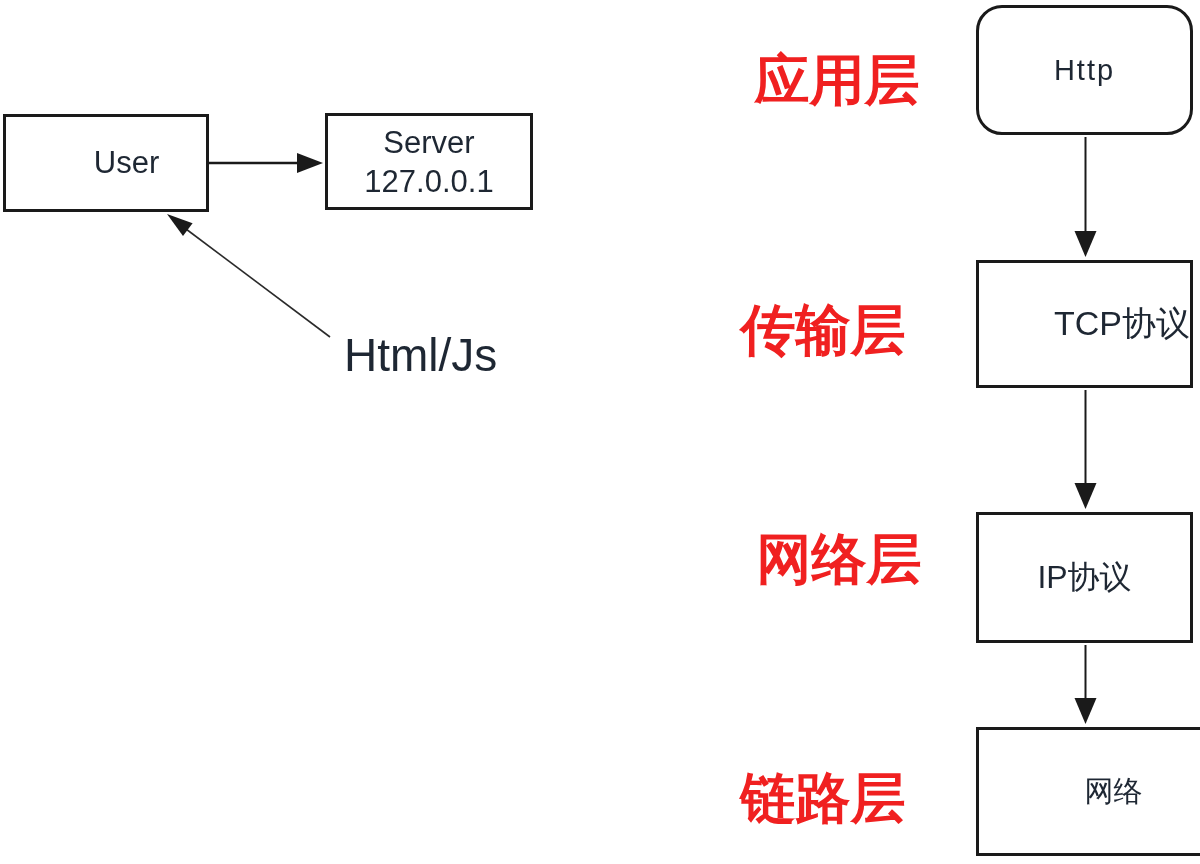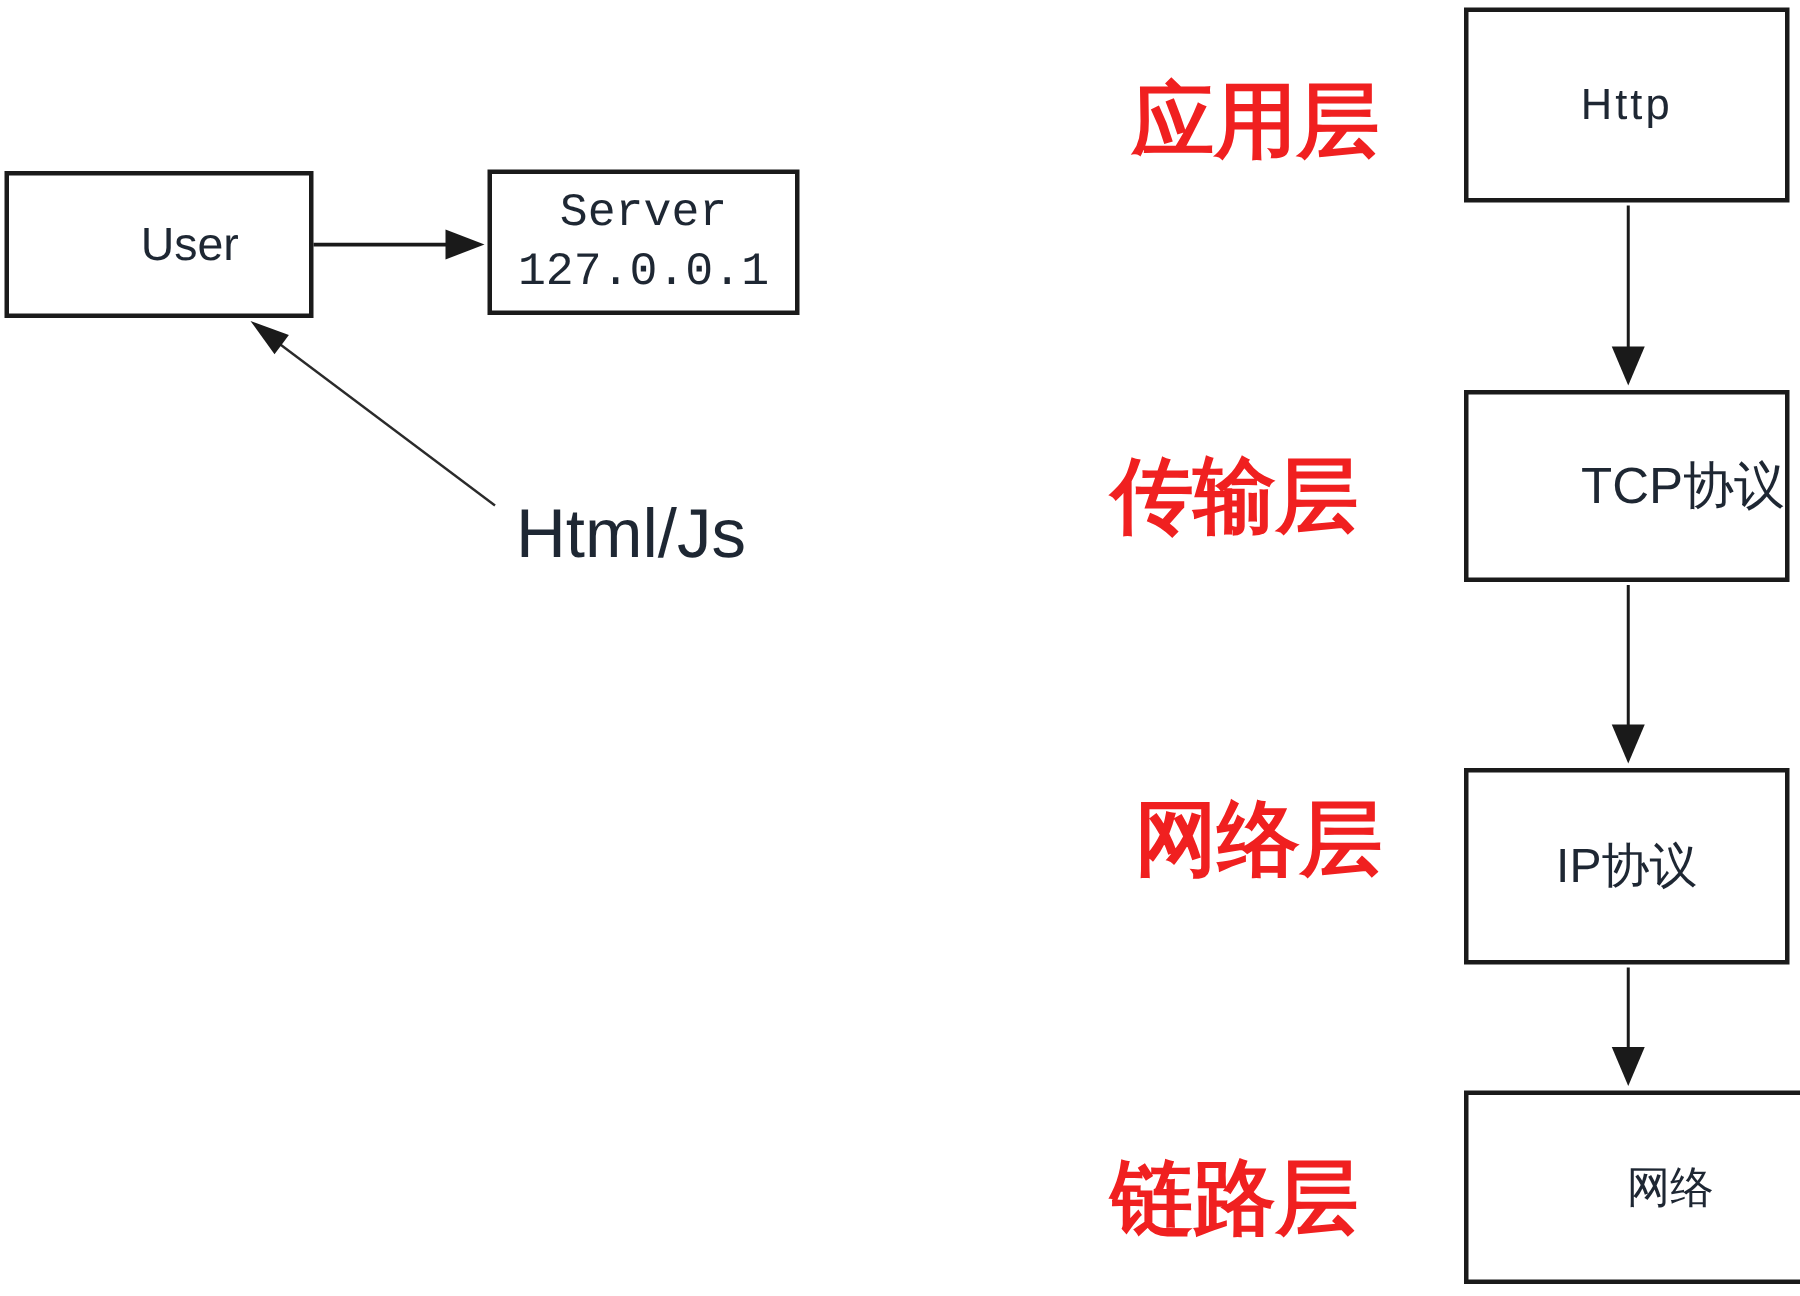--- a/index.html
+++ b/index.html
@@ -28,22 +28,22 @@
     background: #ffffff;
     display: flex;
     flex-direction: column;
     align-items: center;
     justify-content: center;
     color: var(--boxtext, #1e2733);
     text-align: center;
     box-sizing: content-box;
   }
   #user-box    { left: 3px;   top: 114px; width: 159px; height: 92px;  font-size: 31px; padding-left: 41px; }
-  #server-box  { left: 325px; top: 113px; width: 202px; height: 91px;  font-size: 31px; line-height: 39px; font-family: Liberation Mono, monospace; }
-  #http-box    { left: 976px; top: 5px;   width: 211px; height: 124px; font-size: 29px; letter-spacing: 2px; }
+  #server-box  { left: 325px; top: 113px; width: 202px; height: 91px;  font-size: 31px; line-height: 39px; }
+  #http-box    { left: 976px; top: 5px;   width: 211px; height: 124px; font-size: 29px; letter-spacing: 2px; border-radius: 26px; }
   #tcp-box     { left: 976px; top: 260px; width: 211px; height: 122px; font-size: 34px; align-items: flex-end; }
   #ip-box      { left: 976px; top: 512px; width: 211px; height: 125px; font-size: 32px; }
   #network-box { left: 976px; top: 727px; width: 211px; height: 123px; font-size: 29px; padding-left: 29px; }
 
   .layer-label {
     position: absolute;
     left: 738px;
     width: 170px;
     text-align: center;
     color: var(--red, #f02020);

